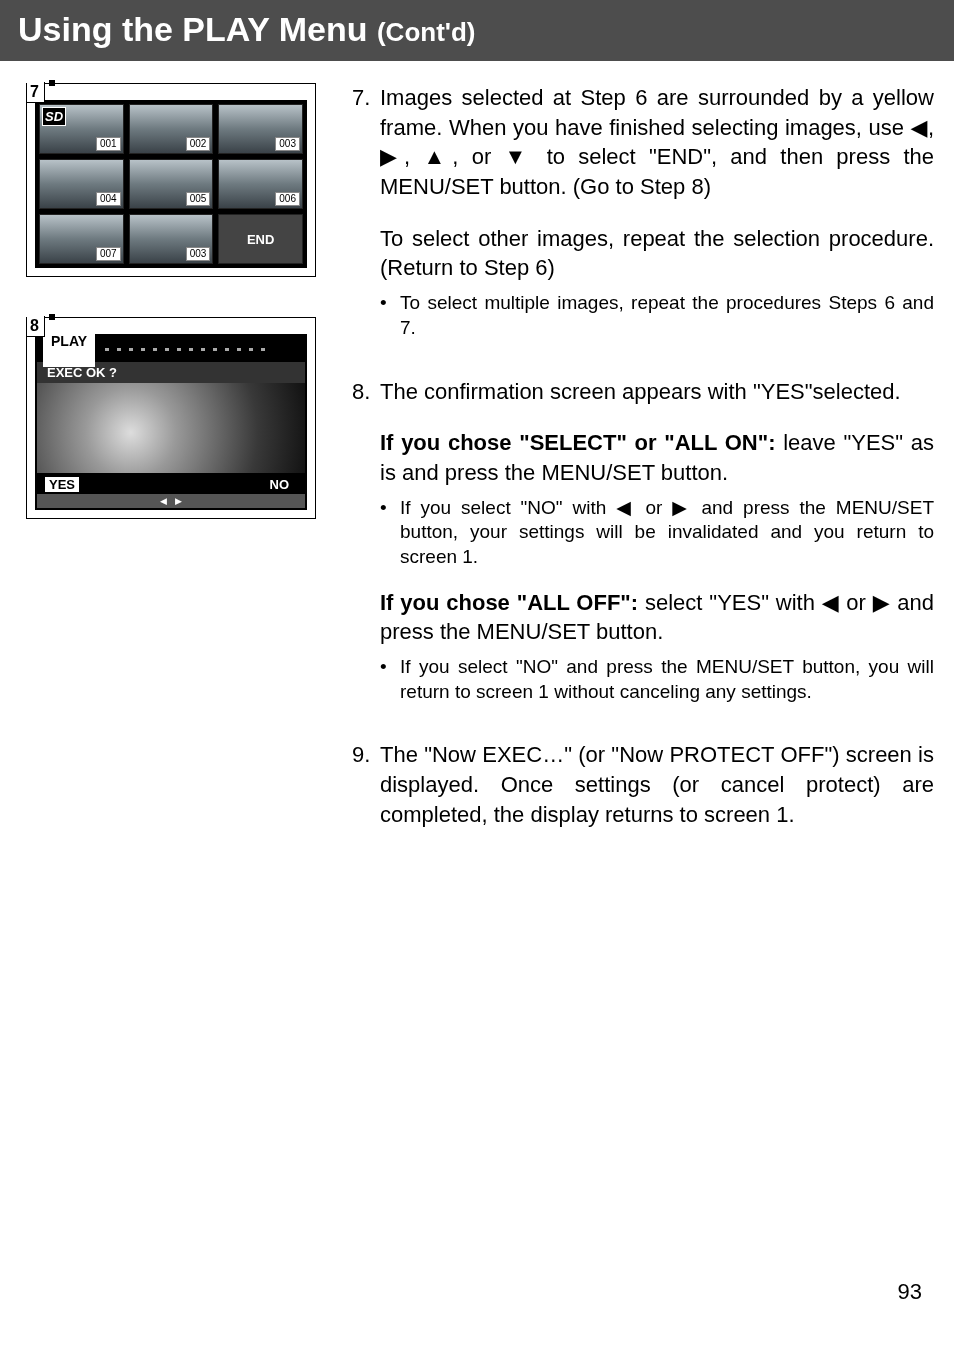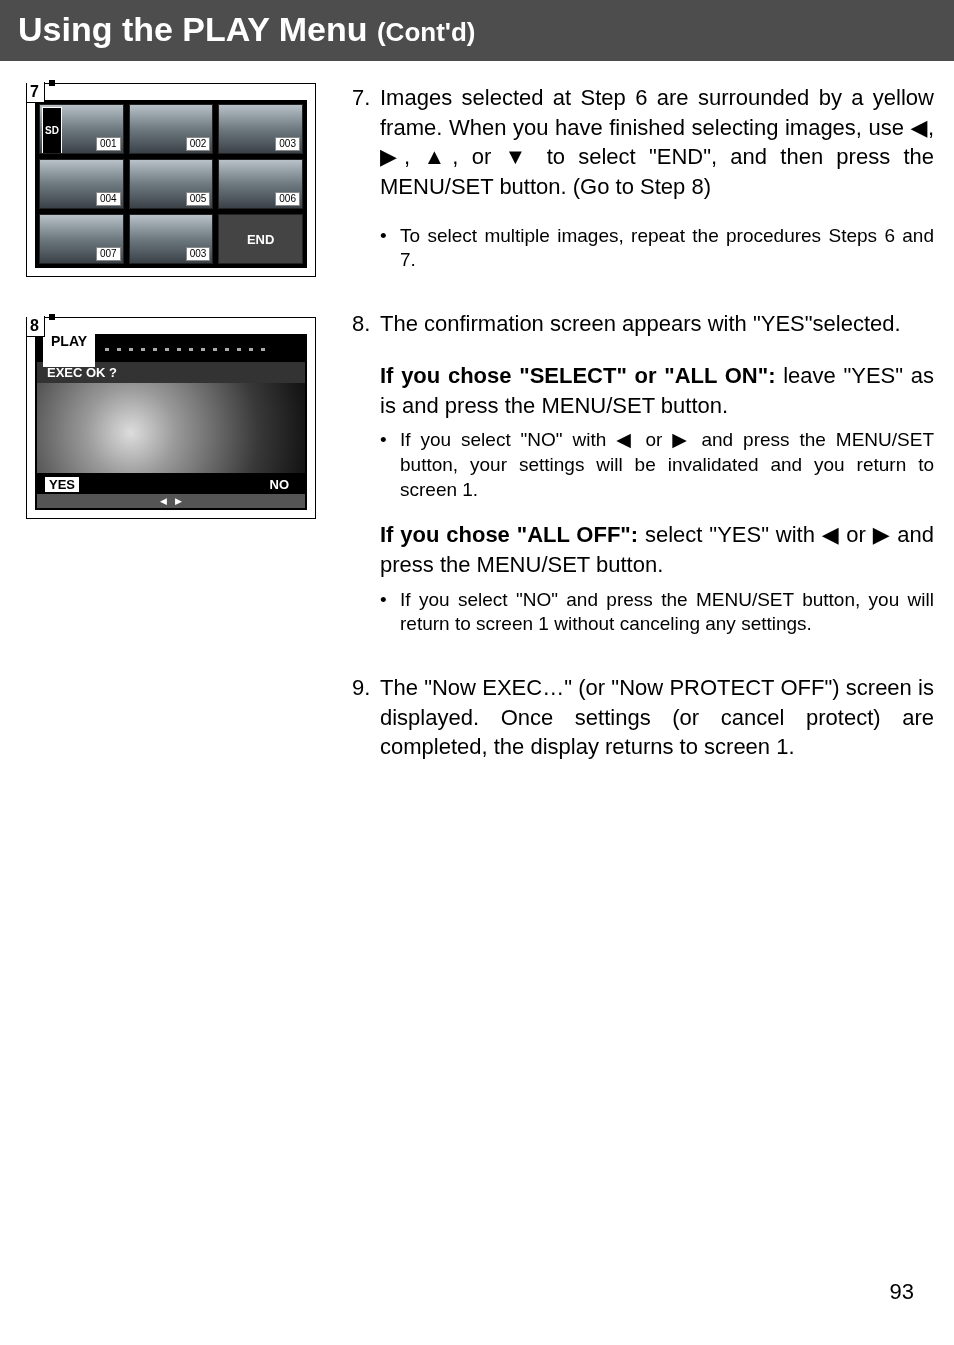--- a/index.html
+++ b/index.html
@@ -9,21 +9,21 @@
   .header .h2 { font-size: 26px; display: inline; }
   .content { display: flex; padding: 22px 20px 0 26px; gap: 36px; }
   .left { width: 290px; }
   .right { flex: 1; font-size: 22px; line-height: 1.35; }
   .figure { border: 1.5px solid #000; background: #fff; padding: 8px; margin-bottom: 40px; position: relative; }
   .figure-num { position: absolute; top: -2px; left: 0; background: #fff; border-right: 1.5px solid #000; border-bottom: 1.5px solid #000; padding: 1px 5px 1px 3px; font-weight: bold; font-size: 16px; }
   .figure-num::after { content: ""; position: absolute; right: -11px; top: -2px; width: 0; height: 0; border-style: solid; }
   .fig7-inner { background:#000; padding:4px; display:grid; grid-template-columns:repeat(3,1fr); gap:5px; margin-top:8px; }
   .thumb { position:relative; height:50px; background:linear-gradient(180deg,#b8c2c8 0%,#6e7a80 50%,#3a4248 100%); border:1px solid #222; overflow:hidden; }
   .thumb .tag { position:absolute; right:2px; bottom:2px; background:#fff; color:#000; font-size:10px; font-weight:normal; padding:0 3px; border:1px solid #888; line-height:12px; }
-  .thumb .sd { position:absolute; left:2px; top:2px; background:#000; color:#fff; font-size:10px; font-weight:bold; padding:17px 2px; border:1px solid #fff; }
+  .thumb .sd { position:absolute; left:2px; top:2px; background:#000; color:#fff; font-size:13px; font-weight:bold; padding:1px 2px; border:1px solid #fff;font-style:italic; }
   .thumb.end { background:#444; color:#fff; display:flex; align-items:center; justify-content:center; font-size:13px; font-weight:bold; }
   .fig8-inner { background:#000; color:#fff; margin-top:8px; padding:2px; }
   .play-row { display:flex; align-items:center; padding:2px 6px; height:26px; background:#000; gap:10px; }
   .play-title { background:#fff; color:#000; font-weight:bold; font-size:14px; padding:0 8px; height:36px; line-height:20px; }
   .dots { height:3px; width:160px; background:repeating-linear-gradient(90deg,#aaa 0 4px,transparent 4px 12px); }
   .exec { background:#333; padding:3px 10px; font-size:13px; font-weight:bold; font-family:Arial; }
   .gradbox { height:90px; background:radial-gradient(circle at 35% 55%, #ddd 0%, #999 25%, #393939 70%, #111 100%); }
   .yn-row { display:flex; justify-content:space-between; padding:4px 8px 2px; font-size:13px; font-weight:bold; }
   .yn-yes { background:#fff; color:#000; padding:0 4px; }
   .yn-no { color:#fff; padding:0 8px; }
@@ -31,21 +31,21 @@
   .ol { list-style:none; }
   .li { display:flex; margin-bottom:26px; }
   .num { width:28px; flex-shrink:0; }
   .body { flex:1; text-align:justify; }
   .para { margin-bottom:22px; }
   .bullet { display:flex; font-size:19px; line-height:1.3; margin-bottom:10px; }
   .bdot { width:20px; flex-shrink:0; }
   .btext { flex:1; text-align:justify; }
   .arrow { font-family: Arial; }
   .bold { font-weight:bold; }
-  .pagenum { position:absolute; bottom:40px; right:40px; font-size:22px; }
+  .pagenum { position:absolute; bottom:40px; right:32px; font-size:22px; }
 </style>
 </head>
 <body>
 
 <div class="header">
   <span class="h1">Using the PLAY Menu </span><span class="h2">(Cont'd)</span>
 </div>
 
 <div class="content">
   <div class="left">
@@ -104,20 +104,21 @@
 
   </div>
 
   <div class="right">
     <ol class="ol">
 
       <li class="li">
         <div class="num">7.</div>
         <div class="body">
           <div class="para"><span>Images selected at Step 6 are surrounded by a yellow frame. When you have finished selecting images, use </span><span class="arrow">◀, ▶, ▲, or ▼</span><span> to select "END", and then press the MENU/SET button. (Go to Step 8)</span></div>
+          <div class="para" style="margin-bottom:8px;">To select other images, repeat the selection procedure. (Return to Step 6)</div>
           <div class="bullet">
               <span class="bdot">•</span>
               <span class="btext">To select multiple images, repeat the procedures Steps 6 and 7.</span>
             </div>
         </div>
       </li>
 
       <li class="li">
         <div class="num">8.</div>
         <div class="body">

